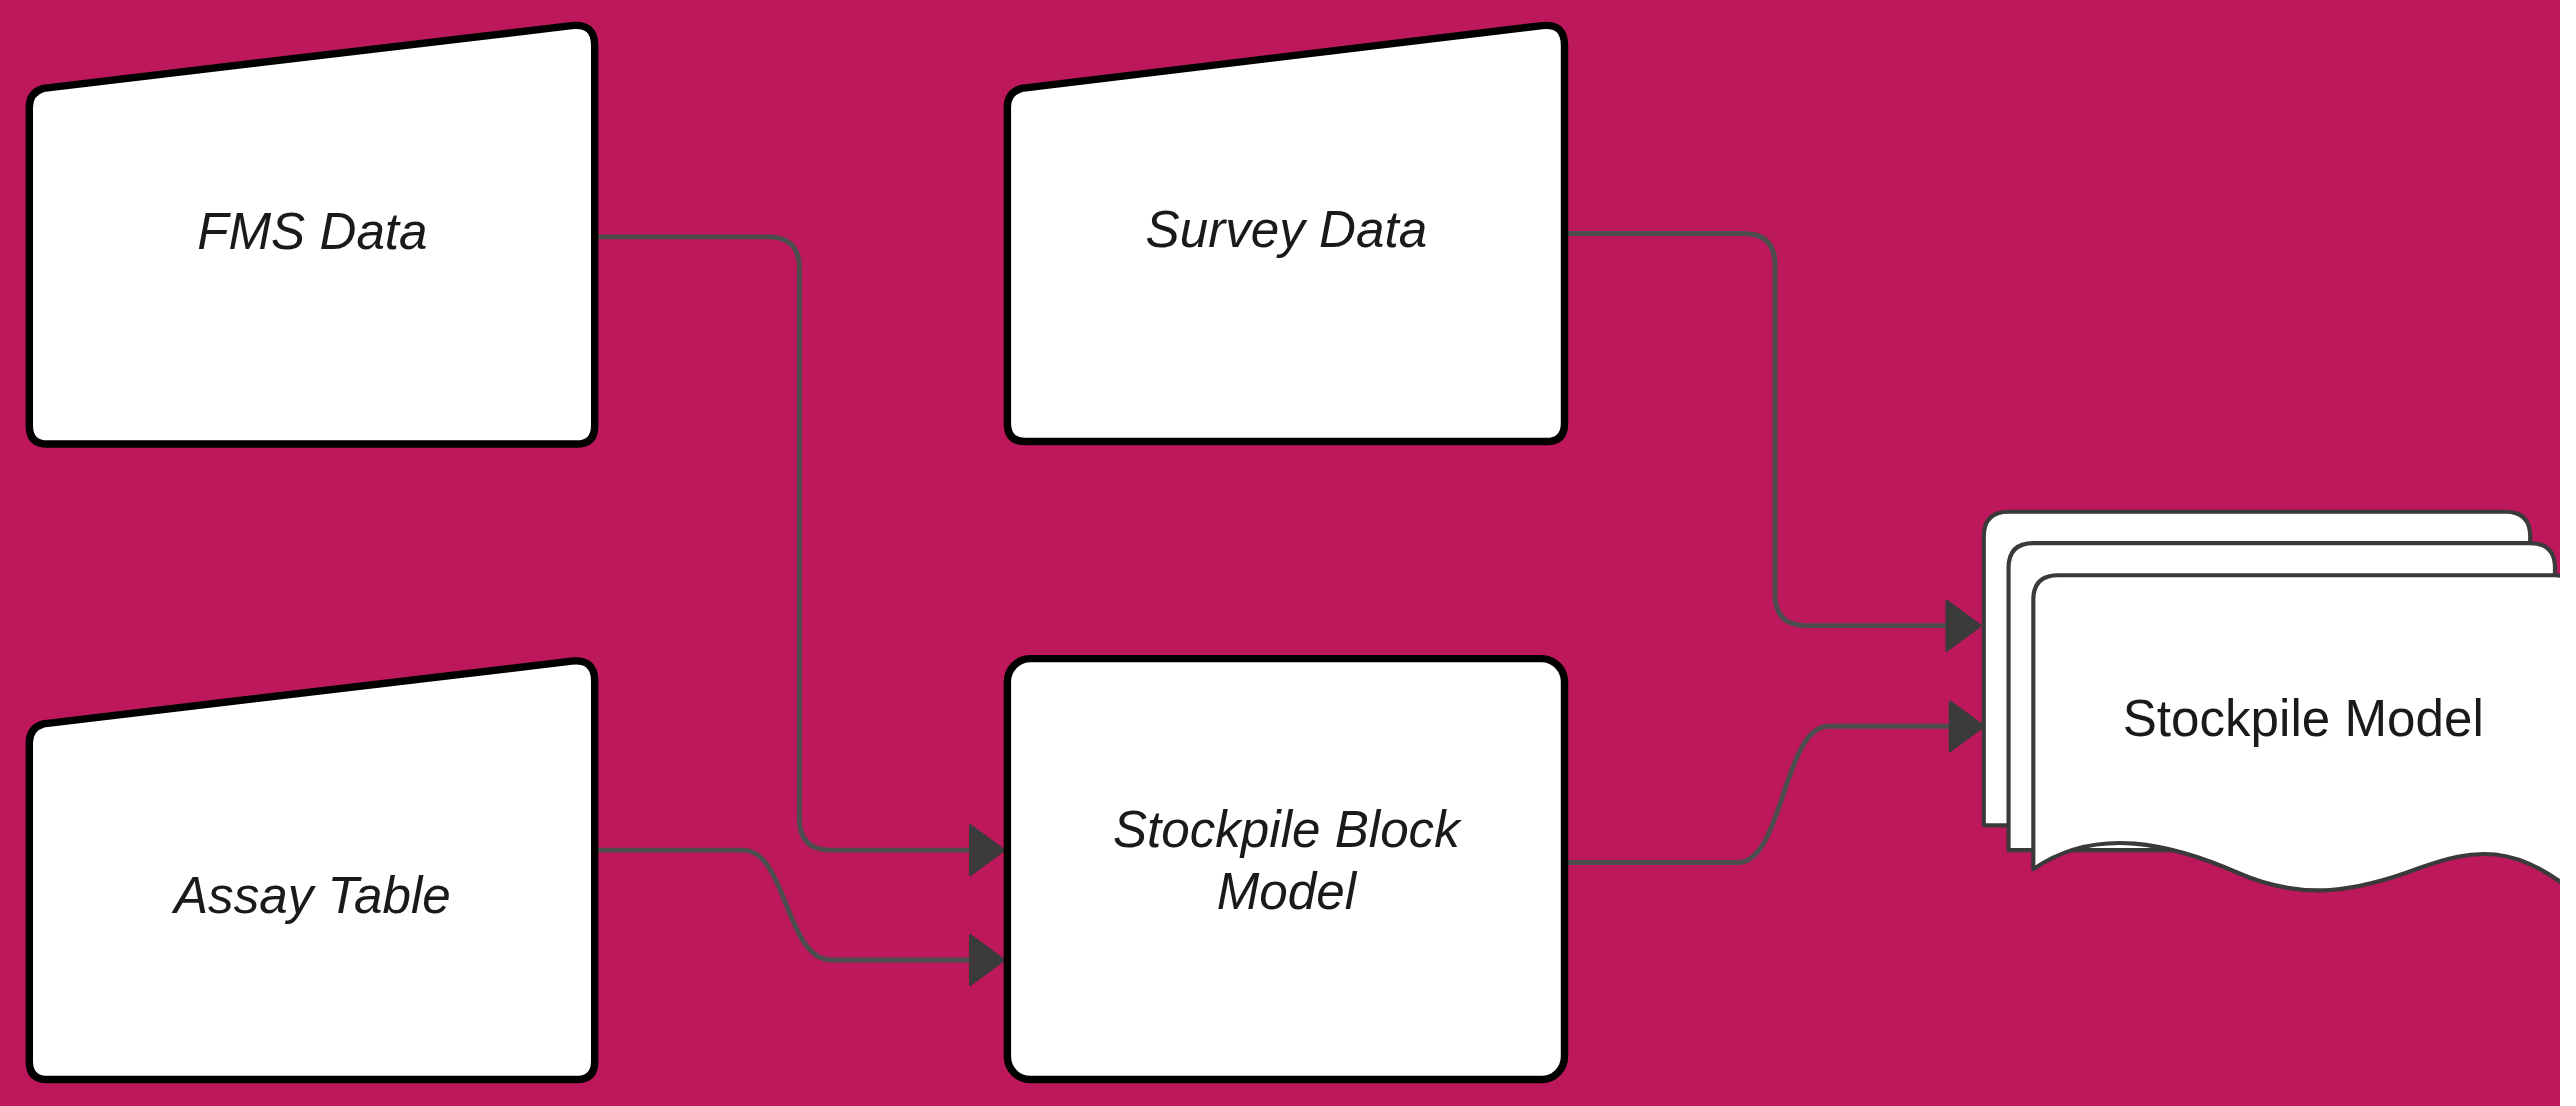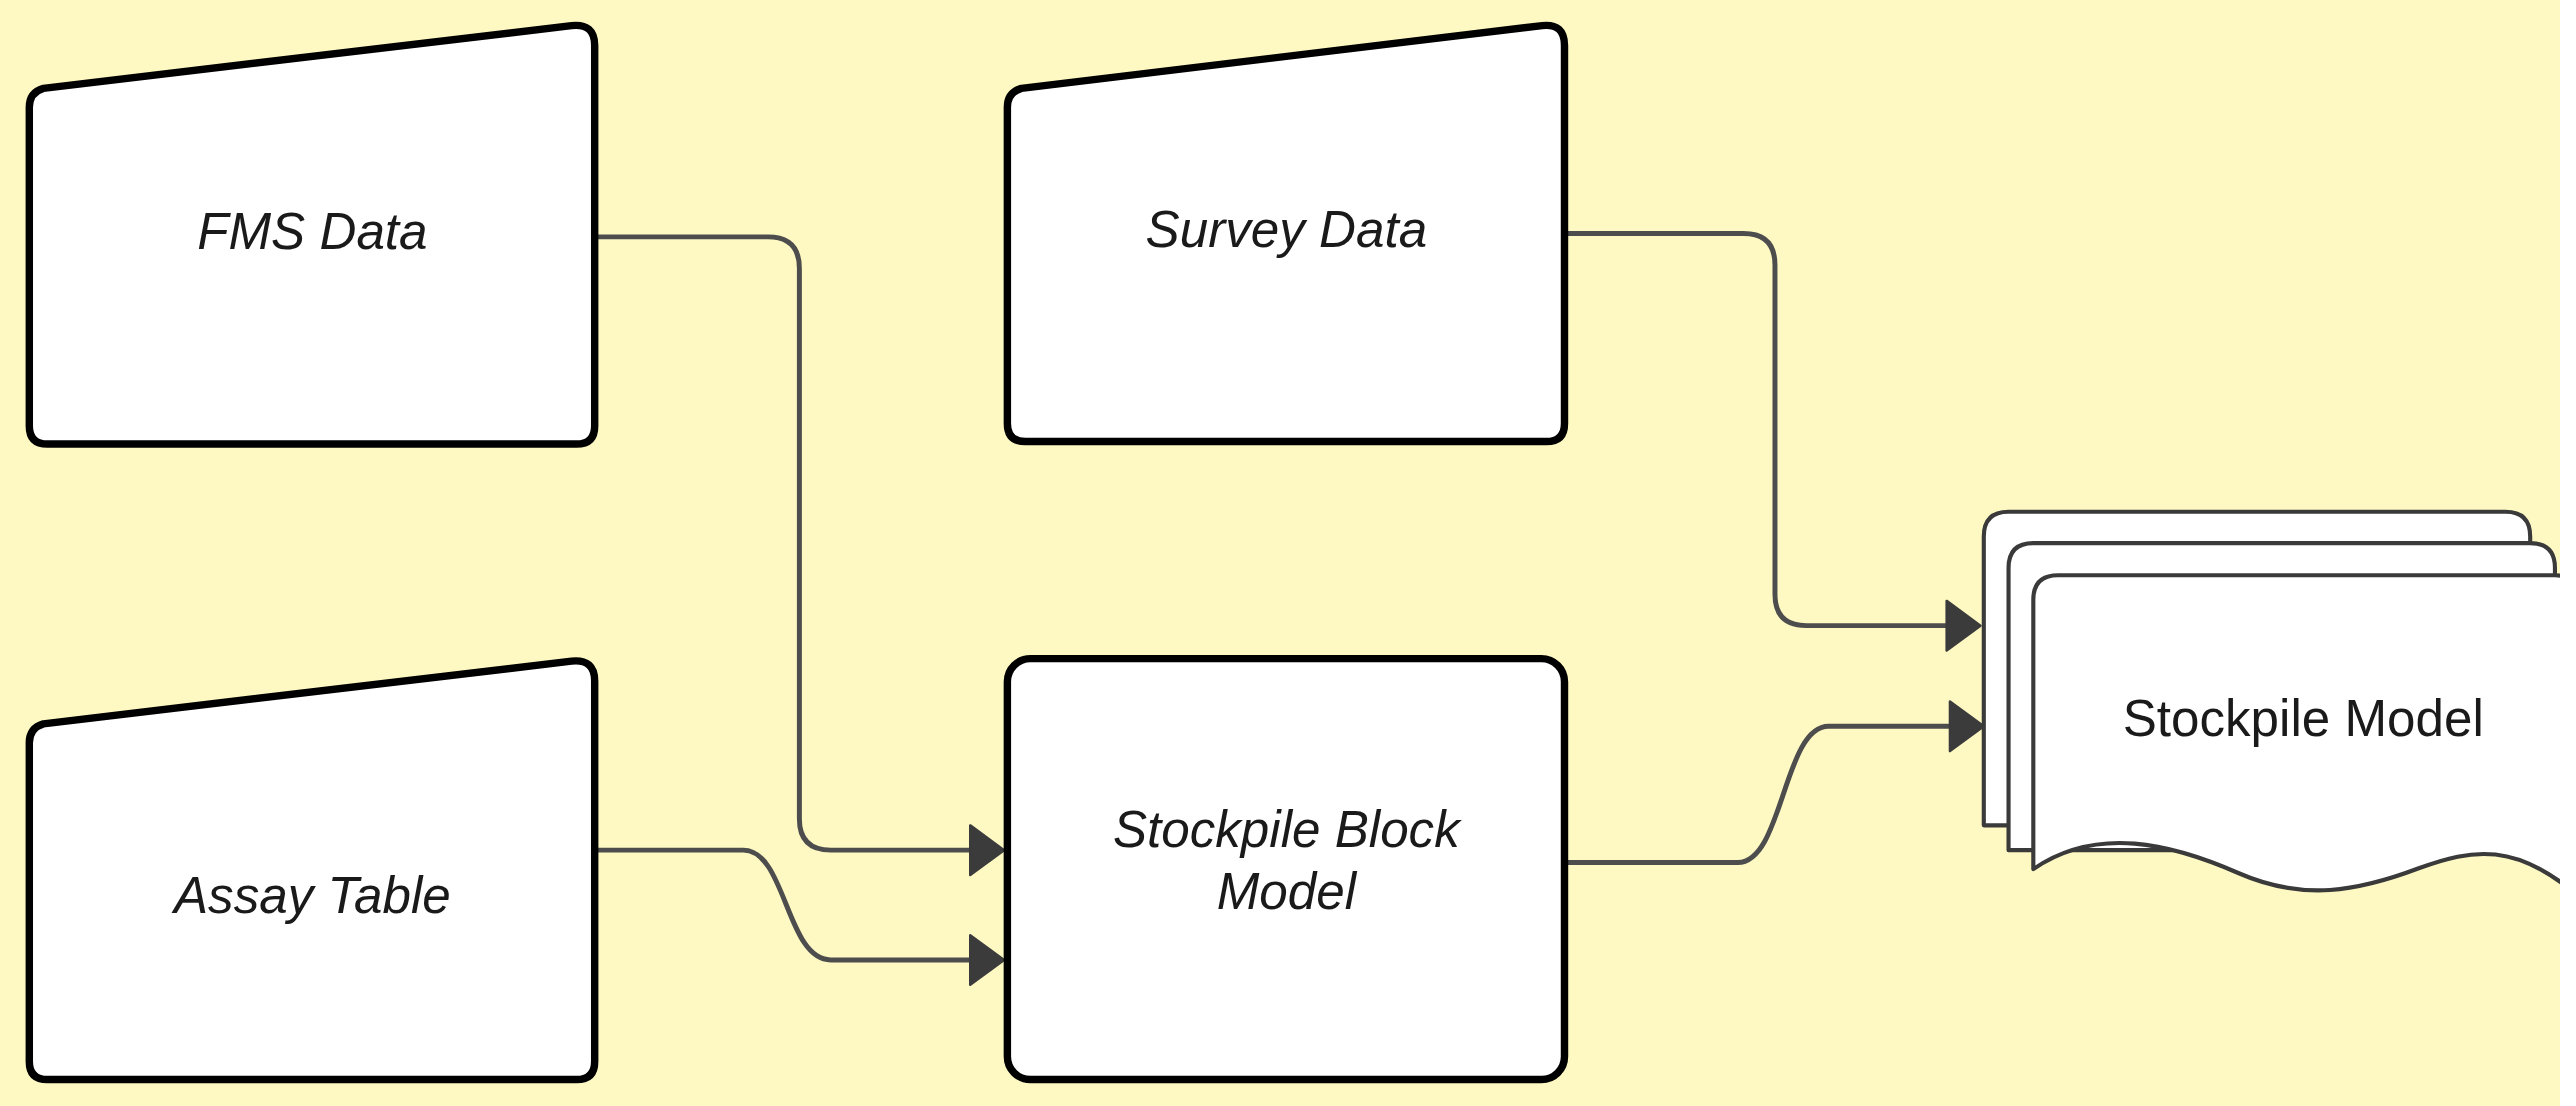--- a/index.html
+++ b/index.html
@@ -8,21 +8,21 @@
     padding: 0;
     background: #ffffff;
   }
   body {
     font-family: "Liberation Sans", sans-serif;
   }
   #diagram-root {
     position: relative;
     width: 2560px;
     height: 1106px;
-    background: #fef9c3;
+    background: #be185d;
     overflow: hidden;
   }
   #diagram-svg {
     position: absolute;
     top: 0;
     left: 0;
     width: 2576px;
     height: 1106px;
     display: block;
   }

